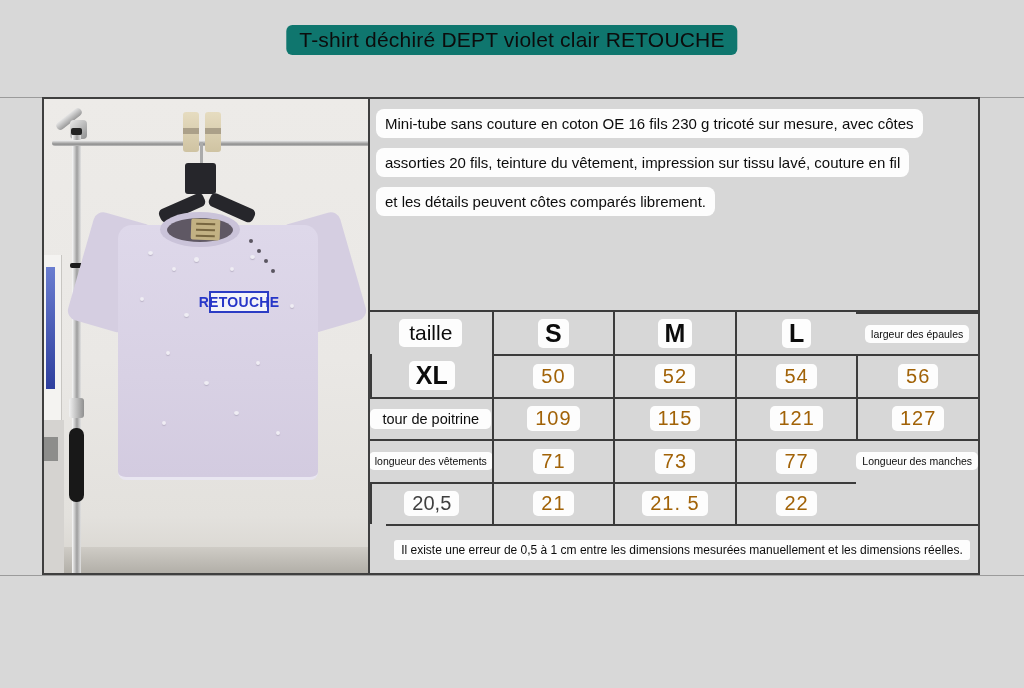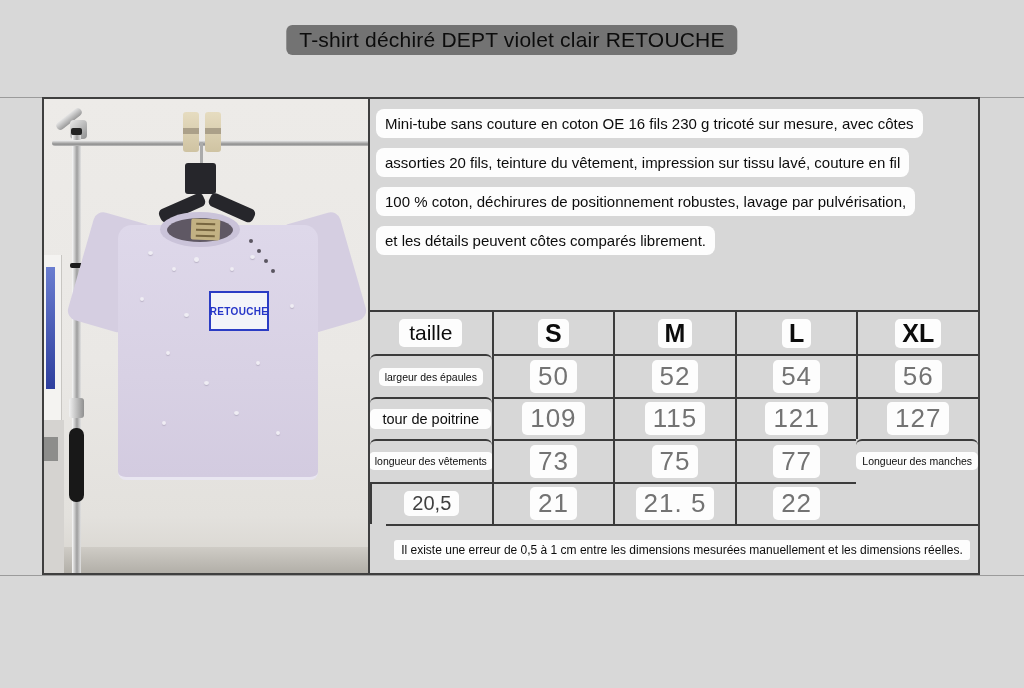--- a/index.html
+++ b/index.html
@@ -10,21 +10,21 @@
     position:relative;
     color:#111;
   }
   .hairline { position:absolute; left:0; width:1024px; height:1px; background:#9b9b9b; }
   #hairline-top { top:97px; }
   #hairline-bottom { top:575px; }
 
   
   .title-pill {
     position:absolute; top:25px; left:50%; transform:translateX(-50%);
-    background:#737373; border-radius:6px; padding:3px 13px;
+    background:#0f766e; border-radius:6px; padding:3px 13px;
     font-size:21px; letter-spacing:0.2px; white-space:nowrap; color:#0c0c0c;
   }
 
   
   .content-box {
     position:absolute; left:42px; top:97px; width:938px; height:478px;
     border:2px solid #3f3f3f; background:#d7d7d7; display:flex;
   }
 
   
@@ -76,45 +76,45 @@
   .torso { position:absolute; left:74px; top:126px; width:200px; height:255px;
     background:linear-gradient(180deg,#ded8ea 0%,#d8d1e4 60%,#d3cbe0 100%);
     border-radius:14px 14px 8px 8px; border-bottom:3px solid #e9e6f1; }
   .collar { position:absolute; left:116px; top:113px; width:80px; height:35px;
     background:#cac3d9; border-radius:50%; }
   .collar-inner { position:absolute; left:123px; top:119px; width:66px; height:24px;
     background:#5f5864; border-radius:50%; overflow:hidden; }
   .neck-label { position:absolute; left:147px; top:120px; width:29px; height:21px;
     background:#c2b183; border-radius:2px; transform:rotate(2deg); }
   .neck-label i { display:block; height:2px; background:#776640; margin:4px 5px 0 5px; }
-  .patch { position:absolute; left:165px; top:192px; width:60px; height:40px;
+  .patch { position:absolute; left:165px; top:192px; width:60px; height:22px;
     background:#f3f4f9; border:2px solid #2b3cc4; display:flex; align-items:center; justify-content:center;
-    font-size:10px; font-weight:bold; color:#2636c8; letter-spacing:0.3px; }
+    font-size:14px; font-weight:bold; color:#2636c8; letter-spacing:0.3px; }
   .hole { position:absolute; border-radius:50%; background:#efedf4; box-shadow:0 1px 1px #b9b2c6; }
   .stud { position:absolute; width:4px; height:4px; border-radius:50%; background:#5a5560; }
 
   
   .right-panel { flex:1; display:flex; flex-direction:column; }
   .desc { height:211px; padding:10px 0 0 6px; }
   .desc-line { display:table; background:#fdfdfd; border-radius:8px; padding:6px 9px;
     font-size:15px; color:#0c0c0c; margin-bottom:10px; white-space:nowrap; }
 
   .size-table { height:214px; display:grid;
     grid-template-columns:repeat(5,1fr); grid-auto-rows:1fr;
     border-top:2px solid #3b3b3b; }
   .cell { border-left:2px solid #3b3b3b; border-top:2px solid #3b3b3b;
     display:flex; align-items:center; justify-content:center; overflow:hidden; }
-  .cell.first-col { border-left:none;border-radius:6px; }
+  .cell.first-col { border-left:none; }
   .cell.first-row { border-top:none; }
   .pill { background:#fdfdfd; border-radius:5px; padding:1px 8px; white-space:nowrap; }
   .hd-taille { font-size:21px; color:#0c0c0c; padding:2px 10px; }
   .hd-size   { font-size:25px; font-weight:bold; color:#0c0c0c; padding:0 7px; }
   .row-label { font-size:10.5px; color:#0c0c0c; padding:3px 6px; }
   .row-label.big { font-size:14.5px; padding:2px 12px; }
-  .val { font-size:26px; color:#737373; font-weight:500; letter-spacing:1px; }
+  .val { font-size:20px; color:#a16207; font-weight:500; letter-spacing:1px; }
   .val.dark { color:#3f3f3f; font-size:20px; font-weight:normal; letter-spacing:0; }
 
   .note-row { flex:1; border-top:2px solid #3b3b3b; display:flex; align-items:center; justify-content:center;margin-left:16px; }
   .note-pill { background:#fdfdfd; border-radius:3px; padding:3px 7px; font-size:12px; color:#0c0c0c; white-space:nowrap; }
 </style>
 </head>
 <body>
 
 <div class="hairline" id="hairline-top"></div>
 <div class="hairline" id="hairline-bottom"></div>
@@ -176,45 +176,44 @@
     <div class="stud" style="left:213px;top:150px"></div>
     <div class="stud" style="left:220px;top:160px"></div>
     <div class="stud" style="left:227px;top:170px"></div>
   </div>
 
   <div class="right-panel">
 
     <div class="desc">
       <div class="desc-line">Mini-tube sans couture en coton OE 16 fils 230 g tricoté sur mesure, avec côtes</div>
       <div class="desc-line">assorties 20 fils, teinture du vêtement, impression sur tissu lavé, couture en fil</div>
-      <div class="desc-line">100 % coton, déchirures de positionnement robustes, lavage par pulvérisation,</div>
       <div class="desc-line">et les détails peuvent côtes comparés librement.</div>
     </div>
 
     <div class="size-table">
 
       <div class="cell first-col first-row">
         <span class="pill hd-taille">taille</span>
         </div>
       <div class="cell first-row">
         <span class="pill hd-size">S</span>
         </div>
       <div class="cell first-row">
         <span class="pill hd-size">M</span>
         </div>
       <div class="cell first-row">
         <span class="pill hd-size">L</span>
         </div>
+      <div class="cell first-col">
+        <span class="pill row-label">largeur des épaules</span>
+        </div>
+
       <div class="cell first-row">
         <span class="pill hd-size">XL</span>
         </div>
-
-      <div class="cell first-col">
-        <span class="pill row-label">largeur des épaules</span>
-        </div>
       <div class="cell">
         <span class="pill val">50</span>
         </div>
       <div class="cell">
         <span class="pill val">52</span>
         </div>
       <div class="cell">
         <span class="pill val">54</span>
         </div>
       <div class="cell">
@@ -234,24 +233,24 @@
         <span class="pill val">121</span>
         </div>
       <div class="cell">
         <span class="pill val">127</span>
         </div>
 
       <div class="cell first-col">
         <span class="pill row-label">longueur des vêtements</span>
         </div>
       <div class="cell">
+        <span class="pill val">71</span>
+        </div>
+      <div class="cell">
         <span class="pill val">73</span>
-        </div>
-      <div class="cell">
-        <span class="pill val">75</span>
         </div>
       <div class="cell">
         <span class="pill val">77</span>
         </div>
 
       <div class="cell first-col">
         <span class="pill row-label">Longueur des manches</span>
         </div>
       <div class="cell">
         <span class="pill val dark">20,5</span>

